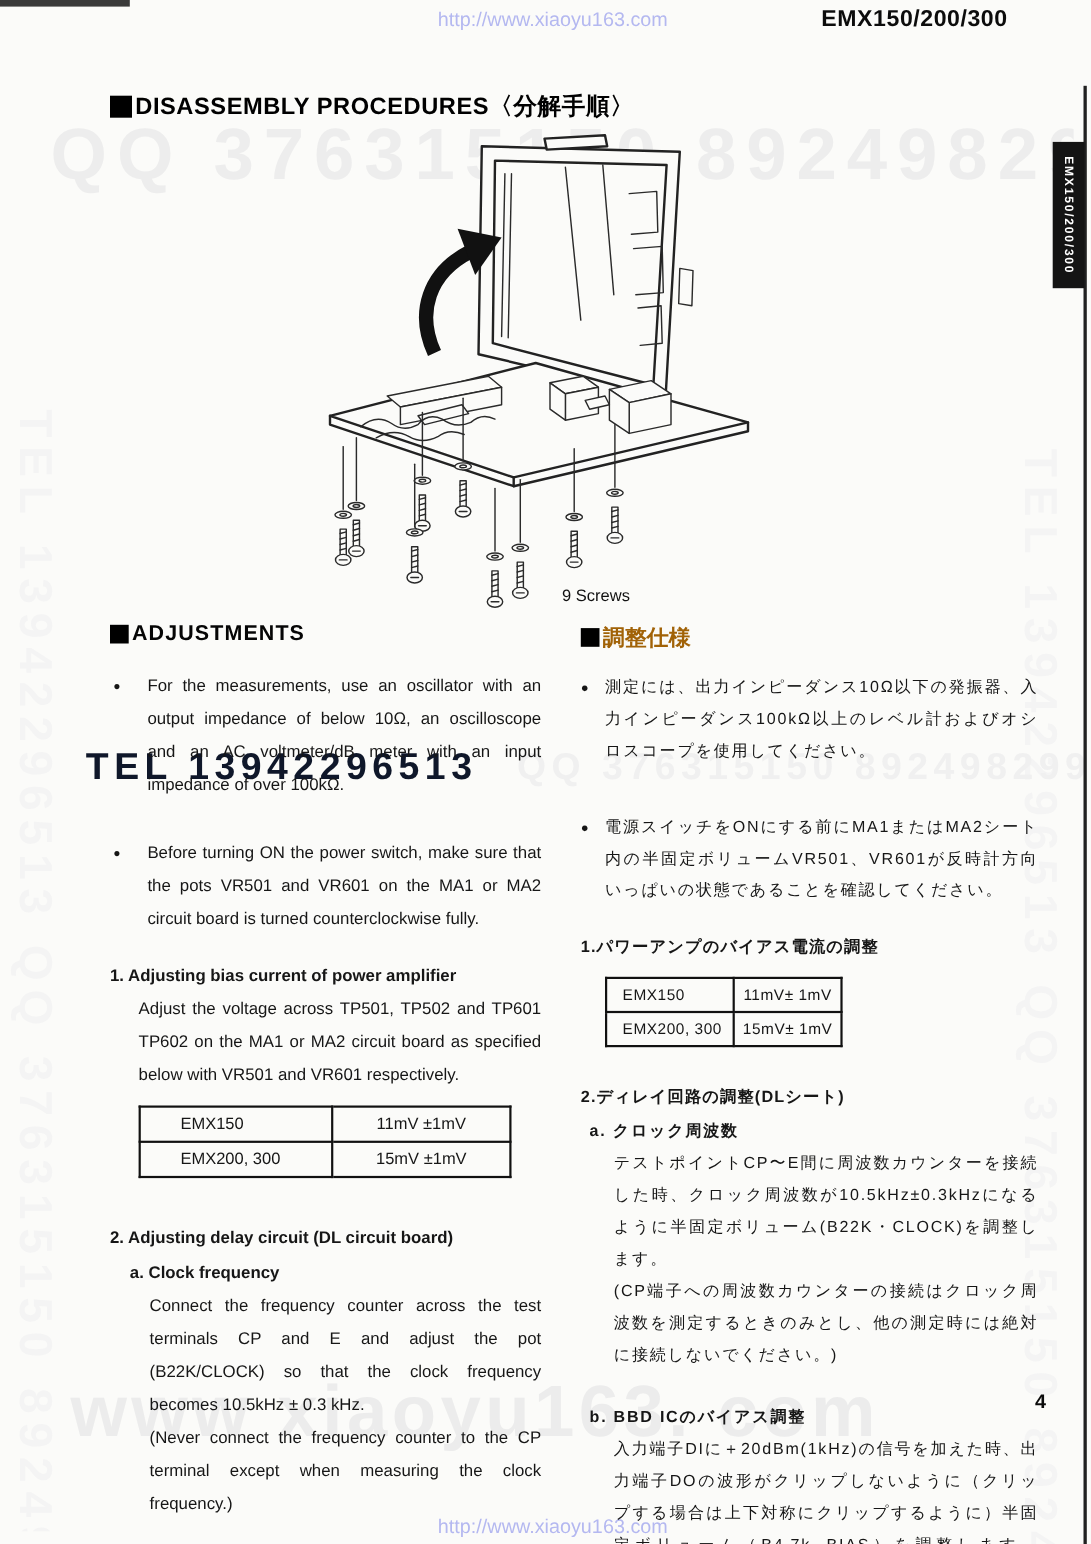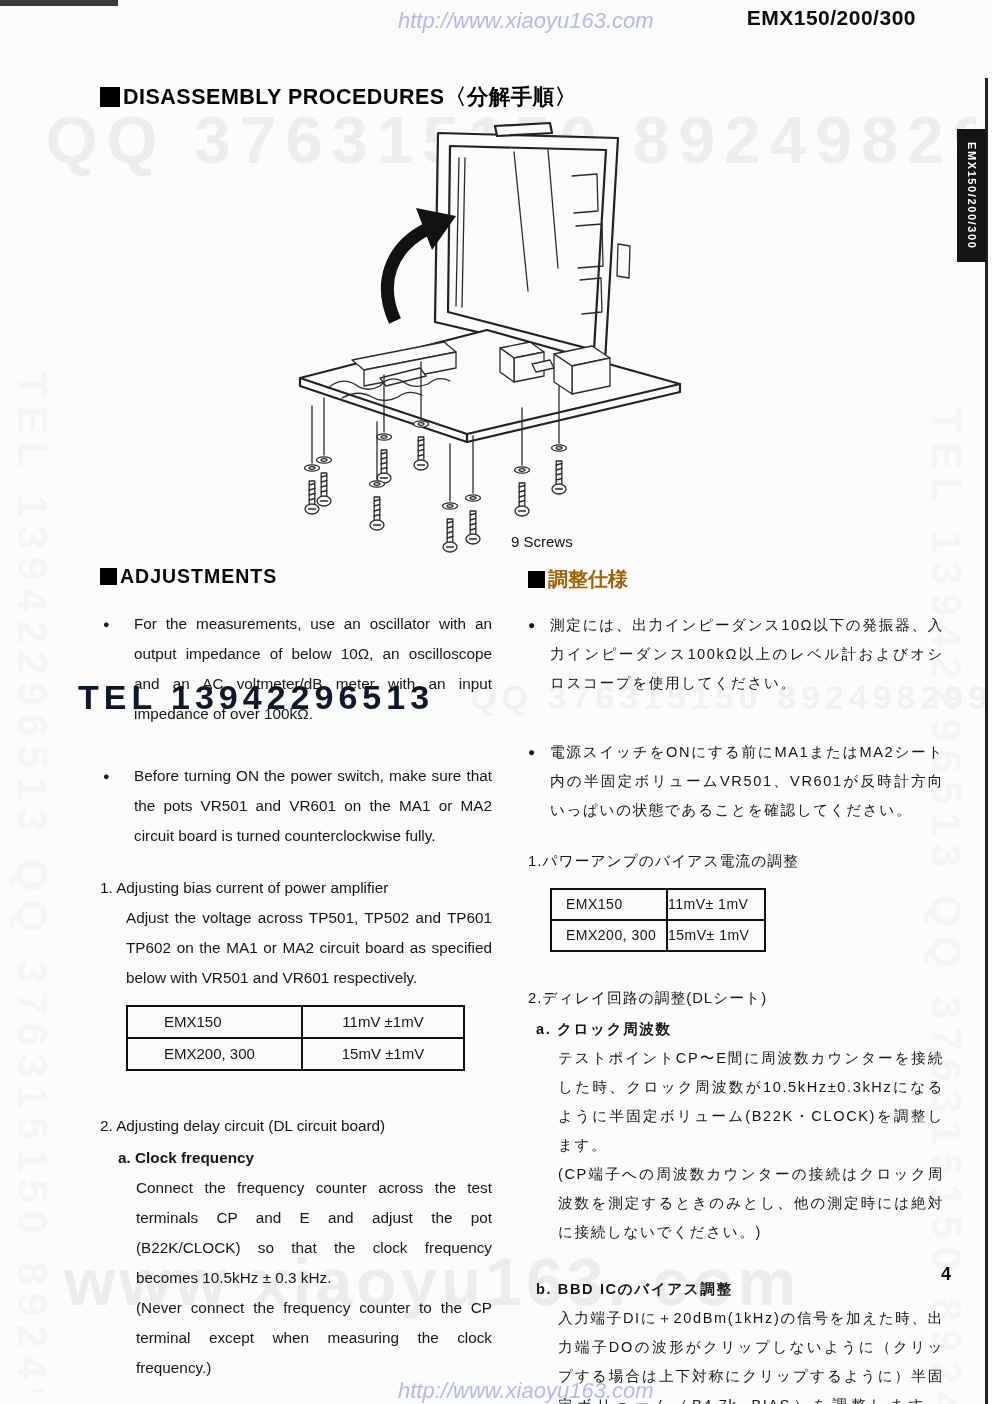--- a/index.html
+++ b/index.html
@@ -3,21 +3,21 @@
 <meta charset="utf-8">
 <style>
   html,body{margin:0;padding:0;background:#e8e8e8;}
   .page{
     position:relative;width:992px;height:1404px;margin:0 auto;
     background:#fbfbf9;overflow:hidden;
     font-family:"Liberation Sans",sans-serif;color:#161616;
   }
   
   .wm{position:absolute;z-index:0;font-weight:bold;white-space:nowrap;pointer-events:none;}
-  .wm-top-url,.wm-bottom-url{font-weight:normal;color:#b4b8f0;font-size:22px;z-index:1;font-style:italic;}
+  .wm-top-url,.wm-bottom-url{font-weight:normal;color:#b4b8f0;font-size:18px;z-index:1;}
   .wm-top-url{left:398px;top:8px;}
   .wm-bottom-url{left:398px;top:1378px;}
   .wm-qq-banner{left:46px;top:102px;font-size:66px;letter-spacing:9px;color:#ededed;width:930px;overflow:hidden;}
   .wm-tel-mid{left:78px;top:678px;font-size:34px;letter-spacing:5px;color:#0f172a;}
   .wm-qq-mid{left:470px;top:678px;font-size:34px;letter-spacing:5px;color:#f0f0f0;}
   .wm-big-bottom{left:64px;top:1244px;font-size:66px;letter-spacing:4px;color:#ececec;}
   .wm-side{writing-mode:vertical-rl;text-orientation:sideways;font-size:42px;letter-spacing:8px;color:#f4f4f4;height:1020px;overflow:hidden;}
   .wm-side-left{left:8px;top:372px;}
   .wm-side-right{left:922px;top:408px;}
   
@@ -50,38 +50,38 @@
   .col{position:absolute;z-index:2;}
   .col-en{left:100px;top:597px;width:392px;font-size:15.3px;line-height:30px;text-align:justify;}
   .col-ja{left:528px;top:599px;width:416px;font-size:14.6px;line-height:29px;text-align:justify;letter-spacing:1.6px;}
   .bullet-para{position:relative;padding-left:34px;margin:0 0 0 0;}
   .col-en .bullet-para{margin-top:12px;}
   .col-en .bullet-para + .bullet-para{margin-top:32px;}
   .col-ja .bullet-para{padding-left:22px;margin-top:12px;}
   .col-ja .bullet-para + .bullet-para{margin-top:40px;}
   .bullet-dot{position:absolute;left:3px;top:0;font-size:11px;}
   .col-ja .bullet-dot{left:0;font-size:12px;}
-  .num-heading{font-weight:normal;margin-top:22px;}
+  .num-heading{font-weight:bold;margin-top:22px;}
   .col-en .num-heading{font-size:15.3px;}
   .col-ja .num-heading{font-size:14.8px;letter-spacing:1px;}
   .sub-heading{font-weight:bold;padding-left:18px;margin-top:2px;}
   .col-ja .sub-heading{padding-left:8px;}
   .indent-body{padding-left:26px;}
   .col-en .indent-body2{padding-left:36px;}
   .col-ja .indent-body{padding-left:22px;}
   .col-ja .indent-body2{padding-left:30px;}
   
   table.spec{border-collapse:collapse;margin:12px 16px 0 26px;background:#fff0;}
   table.spec td{border:2px solid #111;font-size:15px;height:23px;padding:0;}
   .col-en table.spec td.c1{width:137px;padding-left:36px;}
   .col-en table.spec td.c2{width:160px;text-align:center;}
   .col-ja table.spec{margin-left:22px;}
   .col-ja table.spec td{font-size:14px;letter-spacing:.5px;}
   .col-ja table.spec td.c1{width:100px;padding-left:14px;}
-  .col-ja table.spec td.c2{width:96px;}
+  .col-ja table.spec td.c2{width:96px;text-align:center;}
   
   .page-number{position:absolute;left:941px;top:1264px;font-size:18px;font-weight:800;color:#0b0b0b;z-index:2;}
   .line-art{fill:none;stroke:#222;stroke-width:2.2;stroke-linejoin:round;stroke-linecap:round;}
   .line-thin{fill:none;stroke:#2a2a2a;stroke-width:1.3;stroke-linejoin:round;stroke-linecap:round;}
   .fill-white{fill:#fbfbf9;}
 </style>
 </head>
 <body>
 
 <div class="page">

